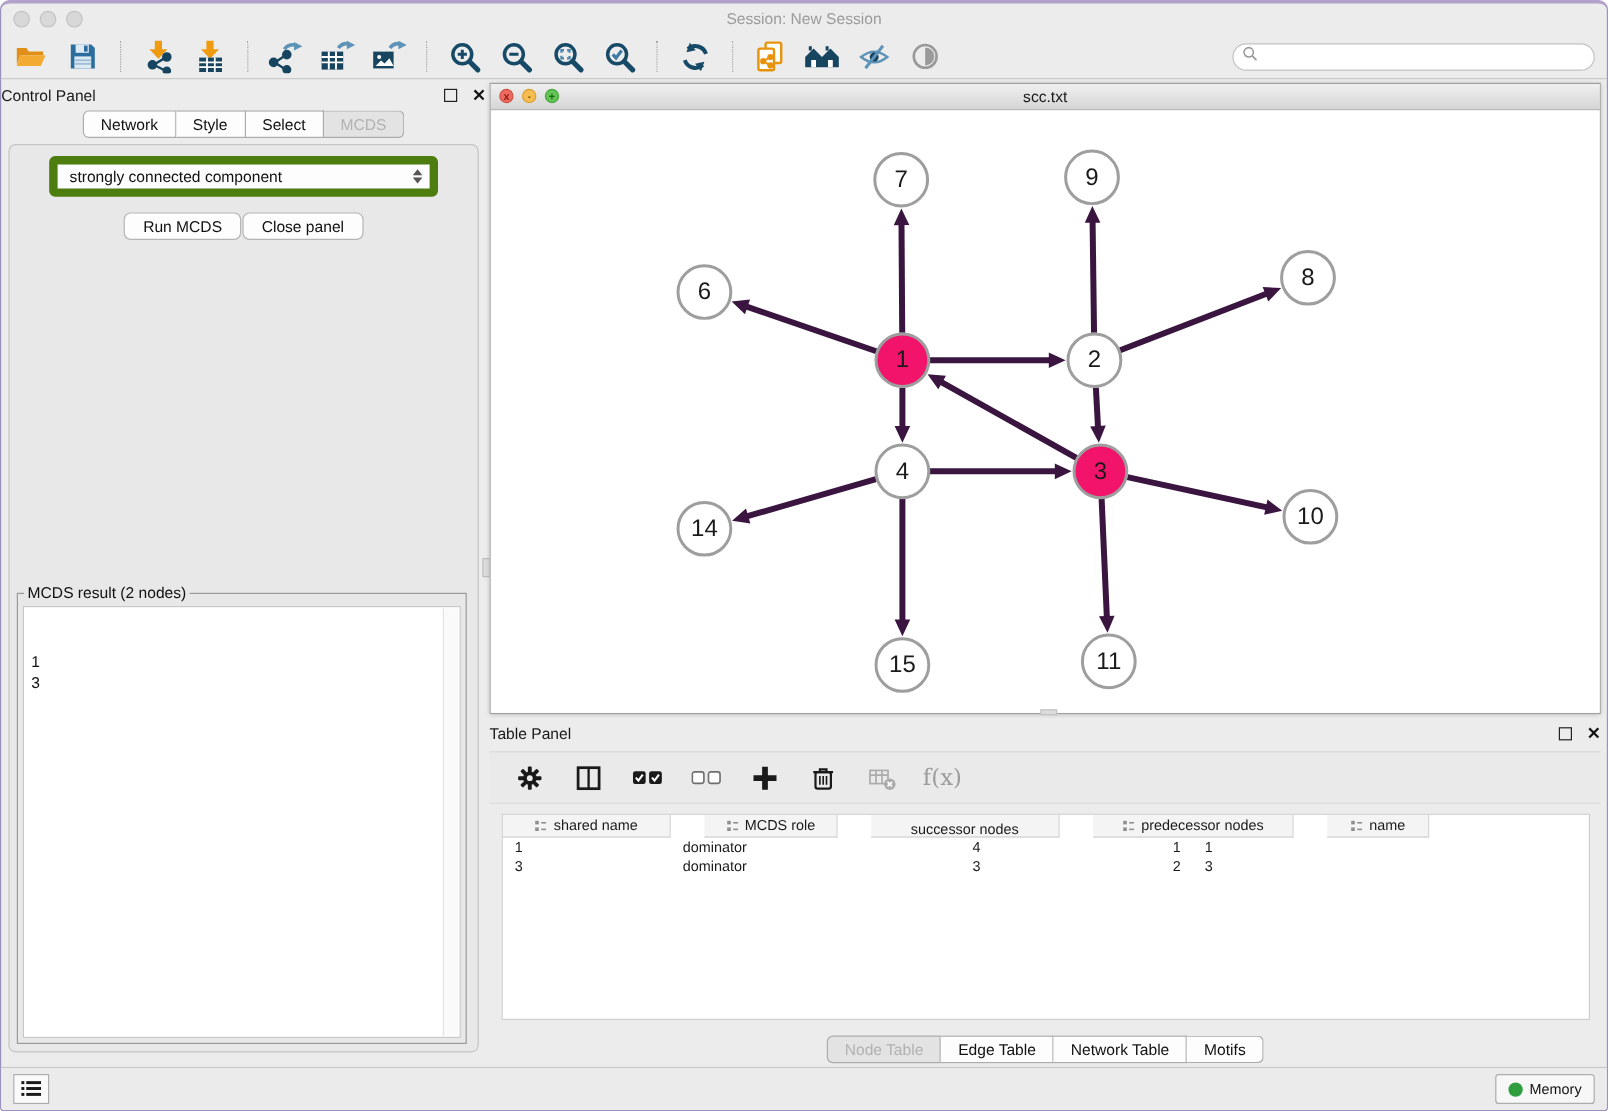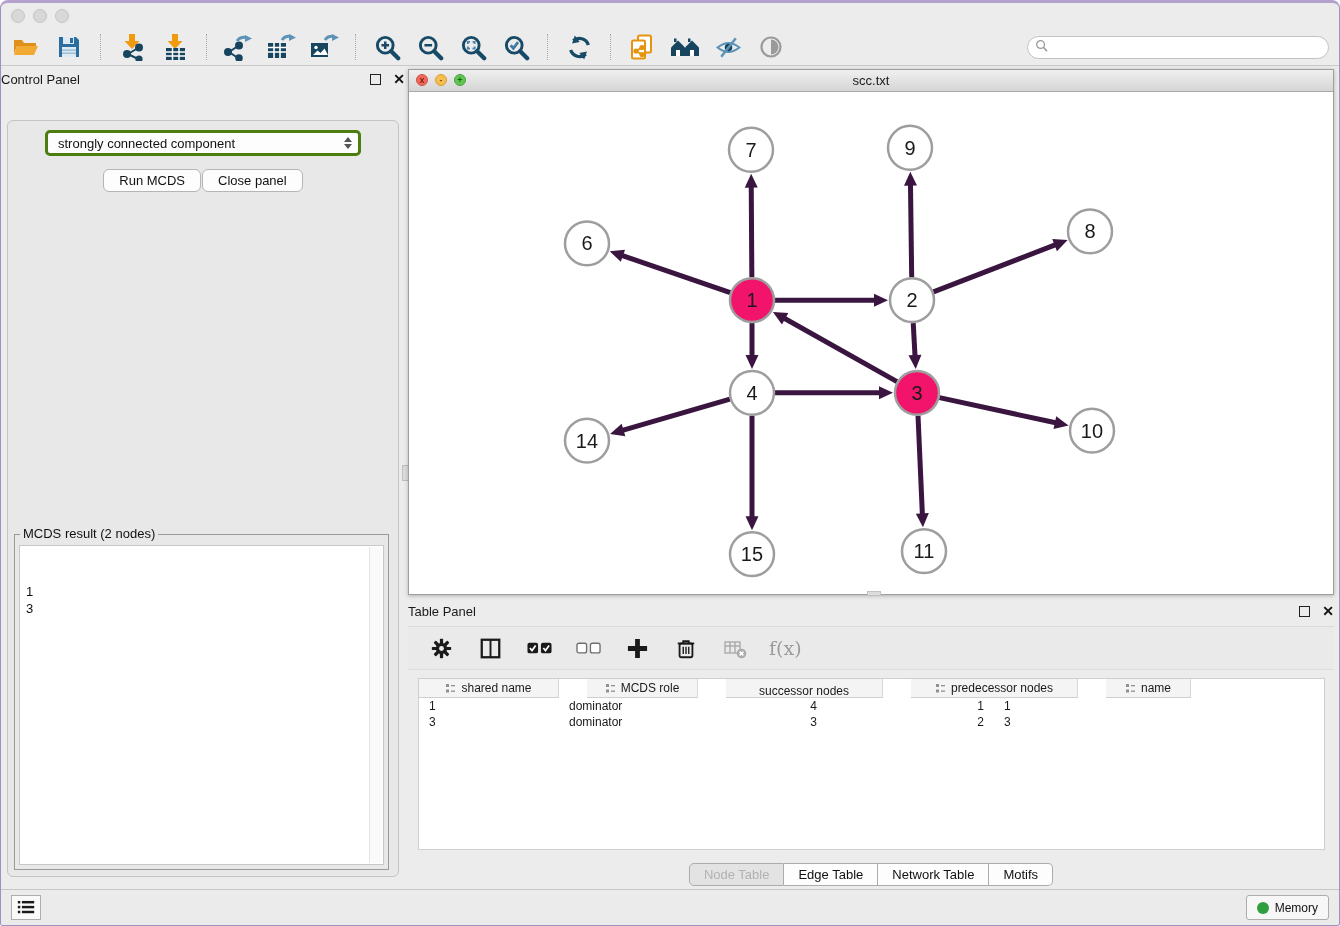--- a/index.html
+++ b/index.html
@@ -30,31 +30,31 @@
   .close-btn{font-weight:bold;font-size:14px;color:#111;margin-left:12px;line-height:1;}
   .segrow{display:flex;justify-content:center;position:relative;z-index:2;}
   .seg{border:1px solid #ACACAC;border-left:none;background:#FDFDFD;color:#111;font-size:13px;
        padding:3px 14px;white-space:nowrap;}
   .seg:first-child{border-left:1px solid #ACACAC;border-radius:5px 0 0 5px;}
   .seg:last-child{border-radius:0 5px 5px 0;}
   .seg.active{background:#E3E3E3;color:#B2B2B2;}
   .cp-box{position:absolute;left:6px;right:6px;top:54px;bottom:12px;background:#E8E8E8;
           border:1px solid #C4C4C4;border-radius:6px;}
   .opt-label{margin-top:21px;text-align:center;font-size:13px;color:#111;}
-  .selectbox{margin:9px auto 0;width:296px;height:20px;background:#FDFDFD;border:3px solid #4d7c0f;
+  .selectbox{margin:9px auto 0;width:296px;height:20px;background:#FDFDFD;border:7px solid #4d7c0f;
              border-radius:5px;display:flex;align-items:center;padding:0 4px 0 10px;font-size:13px;color:#111;}
   .selectbox .sval{flex:1;}
   .stepper{display:flex;flex-direction:column;gap:2px;align-items:center;padding-right:2px;}
   .stepper i{display:block;width:0;height:0;border-left:4px solid transparent;border-right:4px solid transparent;}
   .stepper .up{border-bottom:5px solid #555;}
   .stepper .down{border-top:5px solid #555;}
   .btnrow{display:flex;justify-content:center;gap:1px;margin-top:13px;}
   .btn{background:#FDFDFD;border:1px solid #B5B5B5;border-radius:6px;font-size:13px;color:#111;
        padding:3px 15px;}
-  .result-fieldset{position:absolute;left:6px;right:9px;top:373px;bottom:6px;border:1px solid #9A9A9A;margin-top:40px;}
+  .result-fieldset{position:absolute;left:6px;right:9px;top:373px;bottom:6px;border:1px solid #9A9A9A;}
   .result-legend{position:absolute;top:-9px;left:5px;background:#E8E8E8;padding:0 3px;font-size:13px;color:#111;}
   .result-area{position:absolute;left:4px;right:4px;top:10px;bottom:4px;background:#fff;
                border:1px solid #C8C8C8;font-size:13px;color:#111;padding:3px 6px;
                white-space:pre-line;line-height:17px;}
   .result-scroll{position:absolute;right:1px;top:1px;bottom:1px;width:12px;background:#FAFAFA;
                  border-left:1px solid #E4E4E4;}
   .vgrip{position:absolute;left:401px;top:462px;width:7px;height:16px;background:#DCDCDC;
          border:1px solid #BFBFBF;box-sizing:border-box;}
   
   .netwin{position:absolute;left:407px;top:66px;width:926px;height:526px;background:#fff;
@@ -101,20 +101,21 @@
 <body>
 
 <div class="window">
 
   <div class="titlebar">
     <div class="lights">
       <span class="light"></span>
       <span class="light"></span>
       <span class="light"></span>
     </div>
+    <div class="wtitle">Session: New Session</div>
   </div>
 
   <div class="toolbar">
     <div class="tgroup">
       <span class="ticon">
         <svg viewBox="0 0 26 24" width="26" height="24">
             <path d="M1 19 V5 h8 l2 3 h12 v3 H4 Z" fill="#E09018"></path>
             <path d="M4 11 h21 l-4 9 H1 Z" fill="#F3AA33"></path>
           </svg>
       </span>
@@ -272,20 +273,26 @@
     </div>
   </div>
 
   <div class="cpanel">
     <div class="panel-head">
       <span>Control Panel</span>
       <span class="spacer"></span>
       <span class="float-btn"></span>
       <span class="close-btn">✕</span>
     </div>
+    <div class="segrow">
+        <div class="seg">Network</div>
+        <div class="seg">Style</div>
+        <div class="seg">Select</div>
+        <div class="seg active">MCDS</div>
+      </div>
     <div class="cp-box">
       <div class="selectbox">
         <span class="sval">strongly connected component</span>
         <span class="stepper">
             <i class="up"></i>
             <i class="down"></i>
           </span>
       </div>
       <div class="btnrow">
         <button class="btn">Run MCDS</button>

